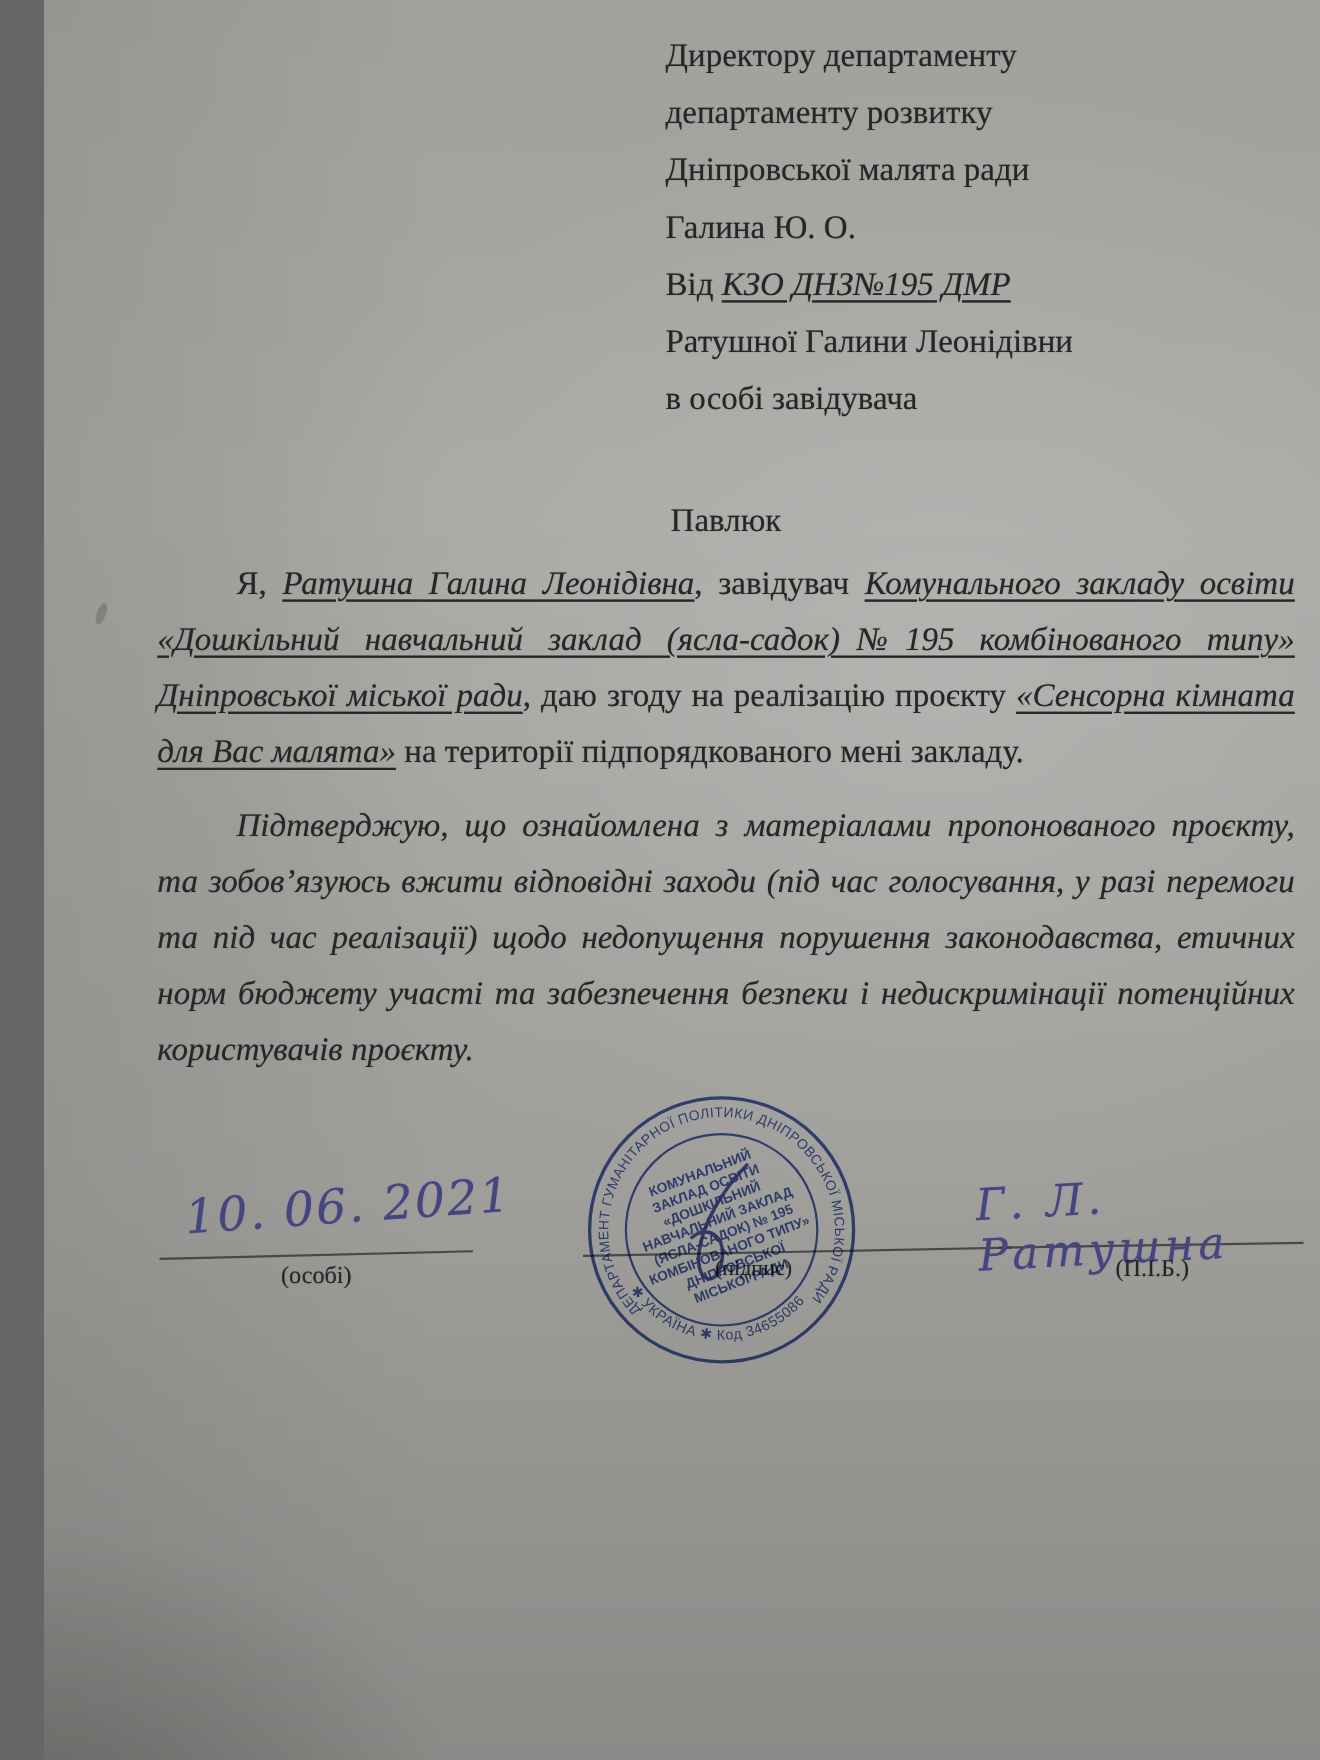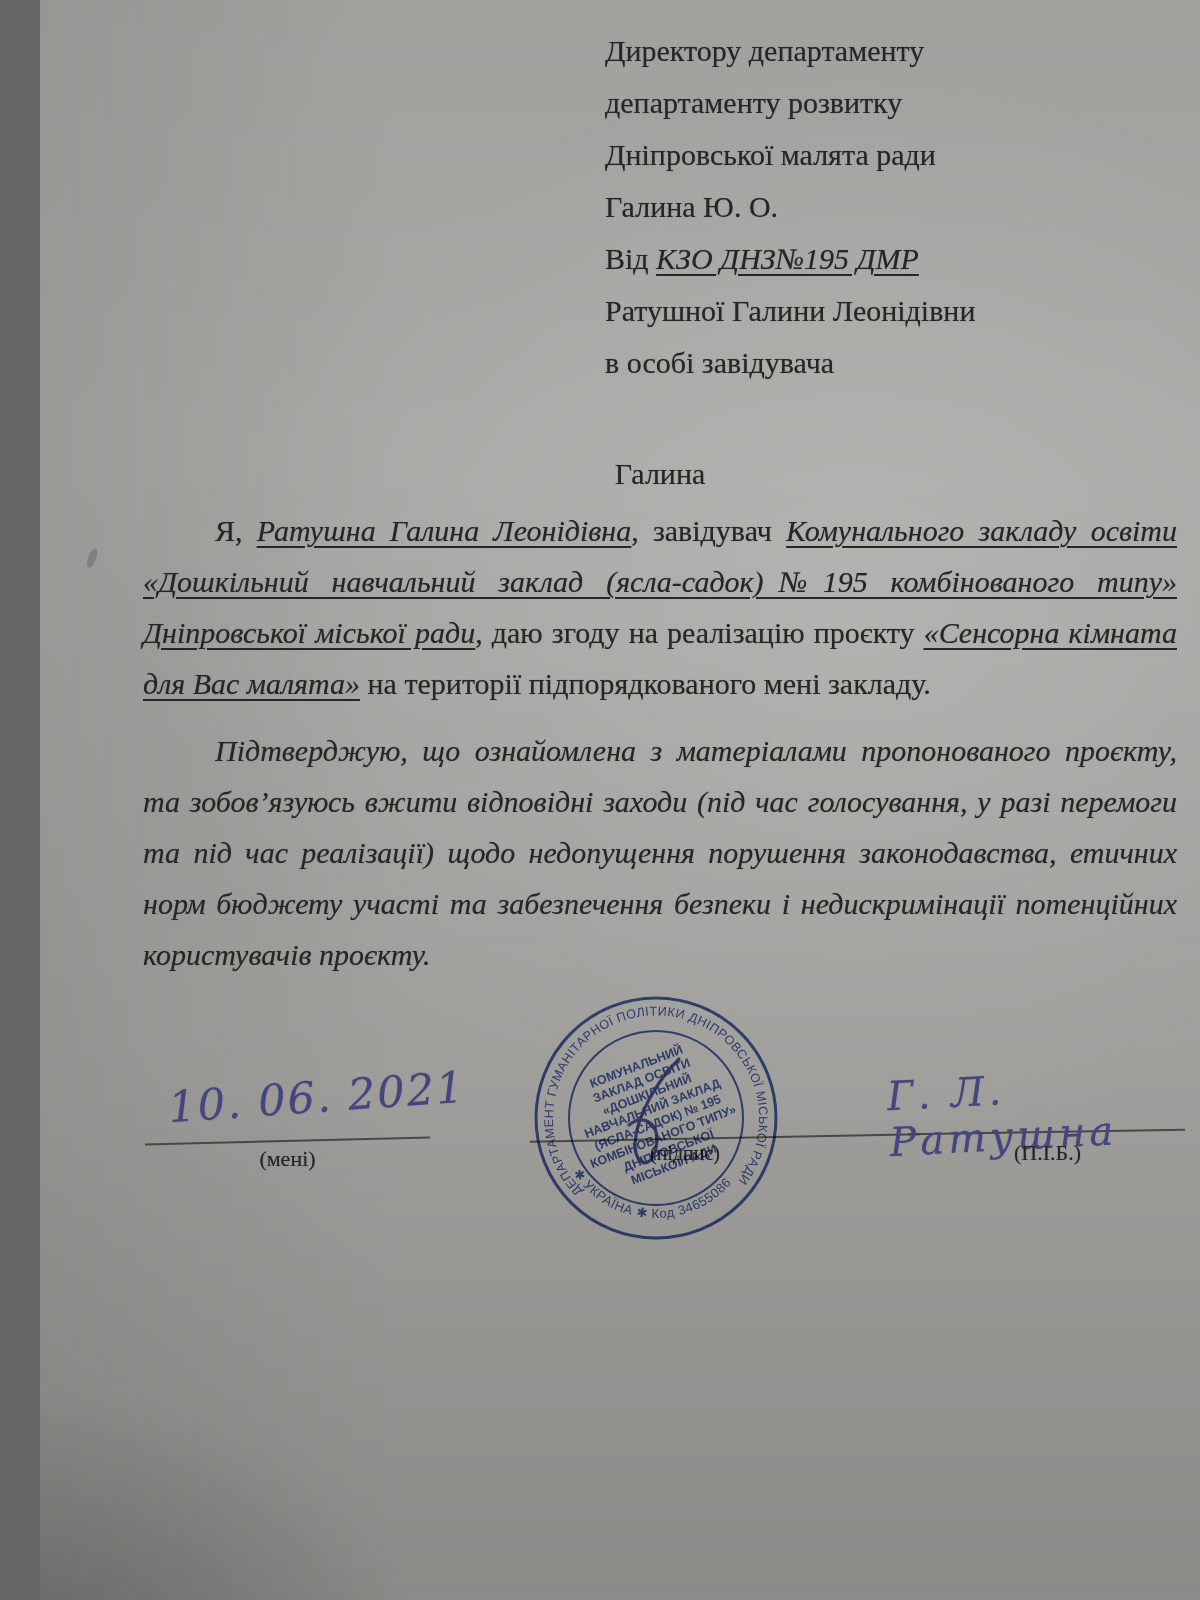--- a/index.html
+++ b/index.html
@@ -66,34 +66,34 @@
     <div>Директору департаменту</div>
     <div>департаменту розвитку</div>
     <div>Дніпровської малята ради</div>
     <div>Галина Ю. О.</div>
     <div><span>Від </span><span class="u">КЗО ДНЗ№195 ДМР</span></div>
     <div>Ратушної Галини Леонідівни</div>
     <div>в особі завідувача</div>
   </div>
 
   <div class="content typed">
-    <div class="doc-title">Галина</div>
+    <div class="doc-title">Павлюк</div>
     <p class="para"><span>Я, </span><span class="u">Ратушна Галина Леонідівна</span><span>, завідувач </span><span class="u">Комунального закладу освіти «Дошкільний навчальний заклад (ясла-садок)№195 комбінованого типу» Дніпровської міської ради</span><span>, даю згоду на реалізацію проєкту </span><span class="u">«Сенсорна кімната для Вас малята»</span><span> на території підпорядкованого мені закладу.</span></p>
     <p class="para">Підтверджую, що ознайомлена з матеріалами пропонованого проєкту, та зобов’язуюсь вжити відповідні заходи (під час голосування, у разі перемоги та під час реалізації) щодо недопущення порушення законодавства, етичних норм бюджету участі та забезпечення безпеки і недискримінації потенційних користувачів проєкту.</p>
   </div>
 
   <div class="sig-row">
     <div class="sig-line line-date"></div>
     <div class="sig-line line-sign"></div>
     <div class="sig-line line-name"></div>
 
     <div class="hand hand-date">10. 06. 2021</div>
     <div class="hand hand-name">Г. Л. Ратушна</div>
 
-    <div class="sig-label label-date typed">(мені)</div>
+    <div class="sig-label label-date typed">(особі)</div>
     <div class="sig-label label-sign typed">(підпис)</div>
     <div class="sig-label label-name typed">(П.І.Б.)</div>
   </div>
 
   <svg class="stamp" viewBox="0 0 250 250" xmlns="http://www.w3.org/2000/svg">
     <g stroke="#3a53a4" fill="none">
       <circle cx="125" cy="125" r="120" stroke-width="3"></circle>
       <circle cx="125" cy="125" r="87" stroke-width="2"></circle>
     </g>
     <defs>

